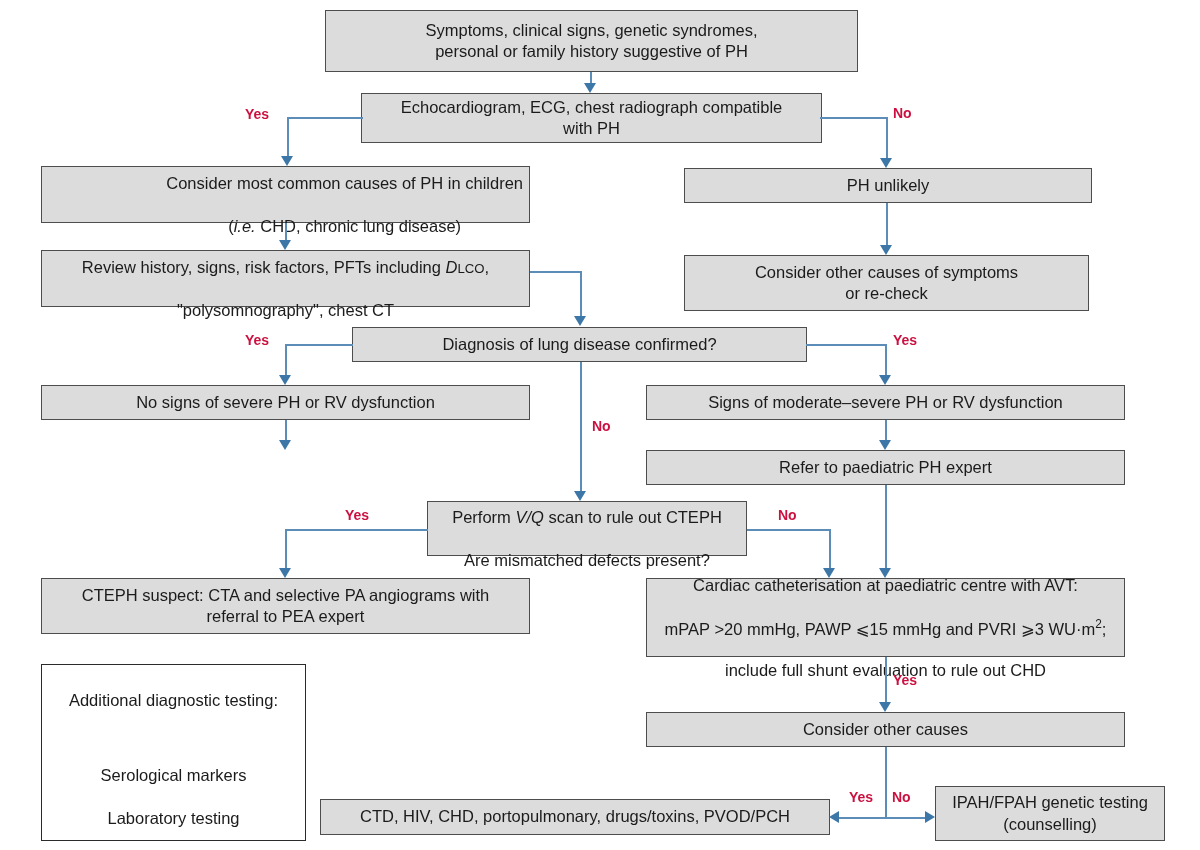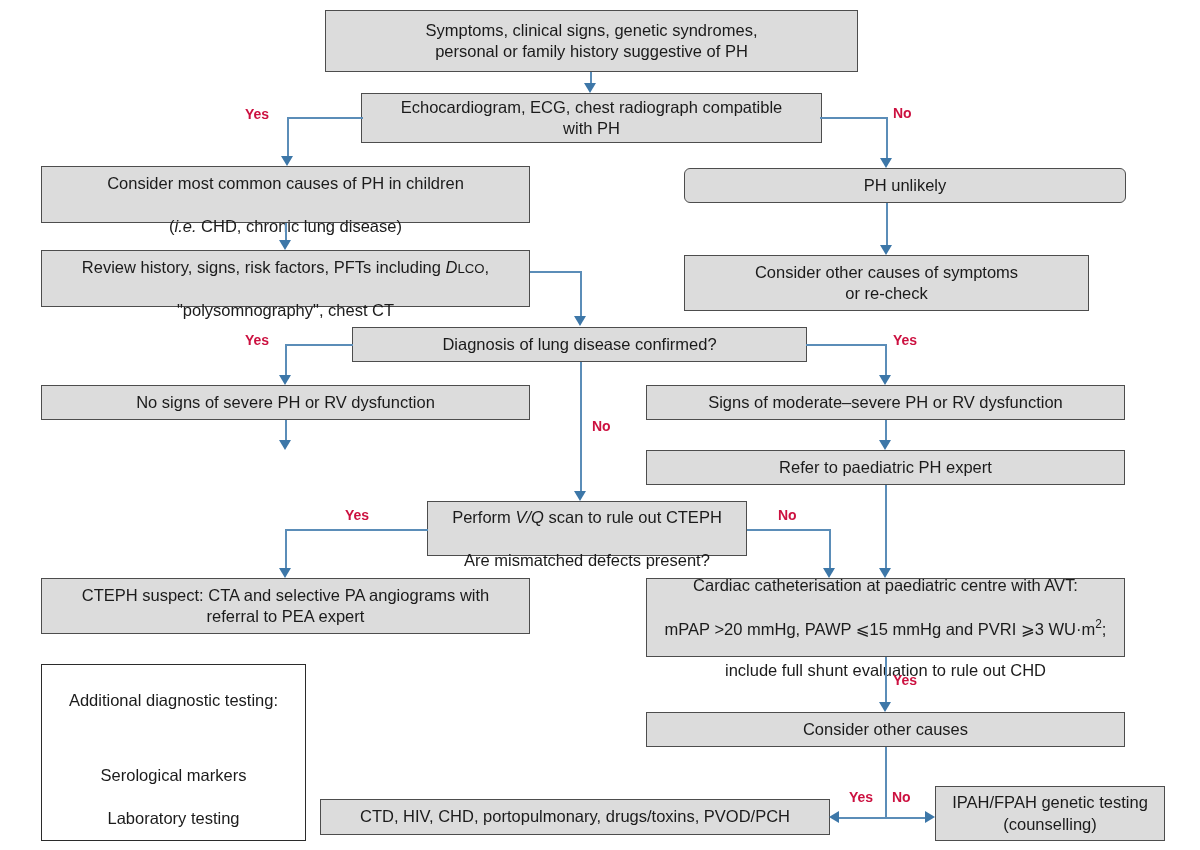--- a/index.html
+++ b/index.html
@@ -94,28 +94,28 @@
 <body>
 
 <div id="canvas">
 
   <div class="box" style="left:325px; top:10px; width:533px; height:62px;">Symptoms, clinical signs, genetic syndromes,
 personal or family history suggestive of PH</div>
 
   <div class="box" style="left:361px; top:93px; width:461px; height:50px;">Echocardiogram, ECG, chest radiograph compatible
 with PH</div>
 
-  <div class="box" style="left:41px; top:166px; width:489px; height:57px;">
+  <div class="box" style="left:41px; top:166px; width:489px; height:57px;justify-content:flex-end;">
     <span>
       <span>Consider most common causes of PH in children</span><br>
       (<span class="it">i.e.</span><span> CHD, chronic lung disease)</span>
     </span>
   </div>
 
-  <div class="box" style="left:684px; top:168px; width:442px; height:35px;border-radius:6px;">PH unlikely</div>
+  <div class="box" style="left:684px; top:168px; width:408px; height:35px;">PH unlikely</div>
 
   <div class="box" style="left:41px; top:250px; width:489px; height:57px;">
     <span>
       <span>Review history, signs, risk factors, PFTs including </span><span class="it">D</span><span class="sc">LCO</span><span>,</span><br>
       <span>"polysomnography", chest CT</span>
     </span>
   </div>
 
   <div class="box" style="left:352px; top:327px; width:455px; height:35px;">Diagnosis of lung disease confirmed?</div>
 

